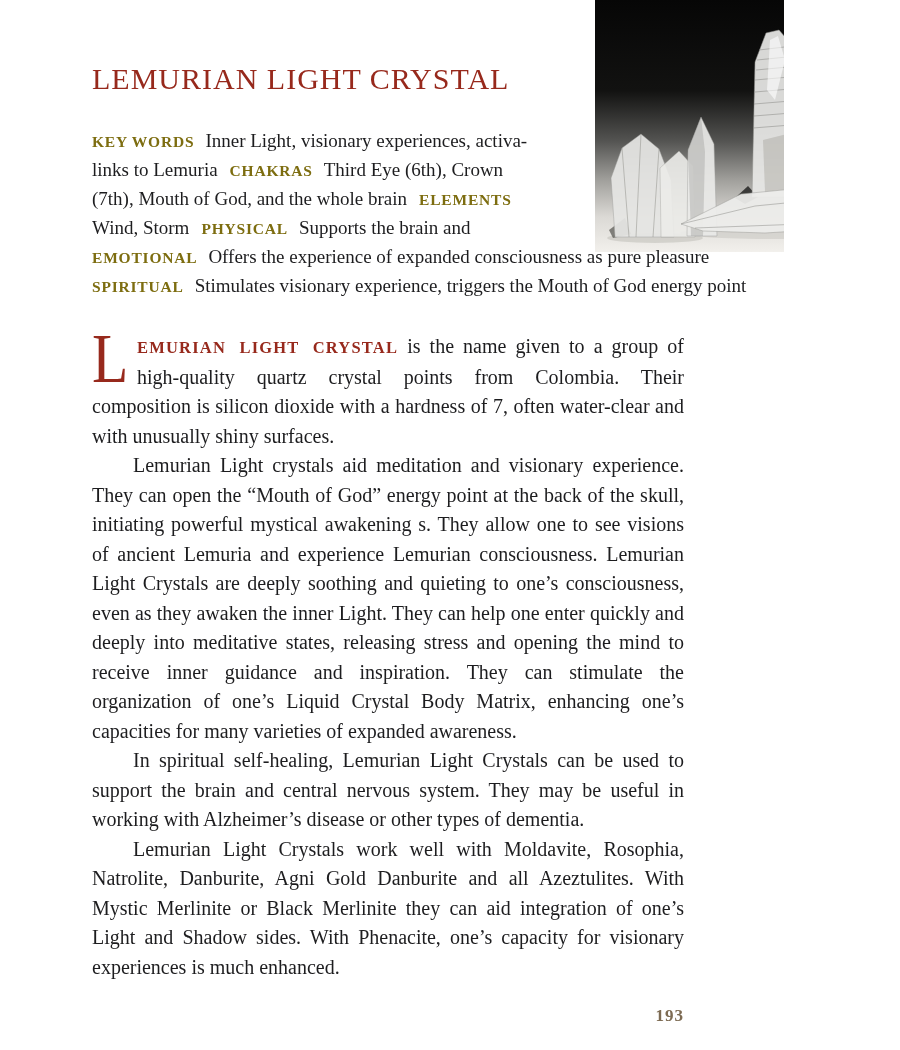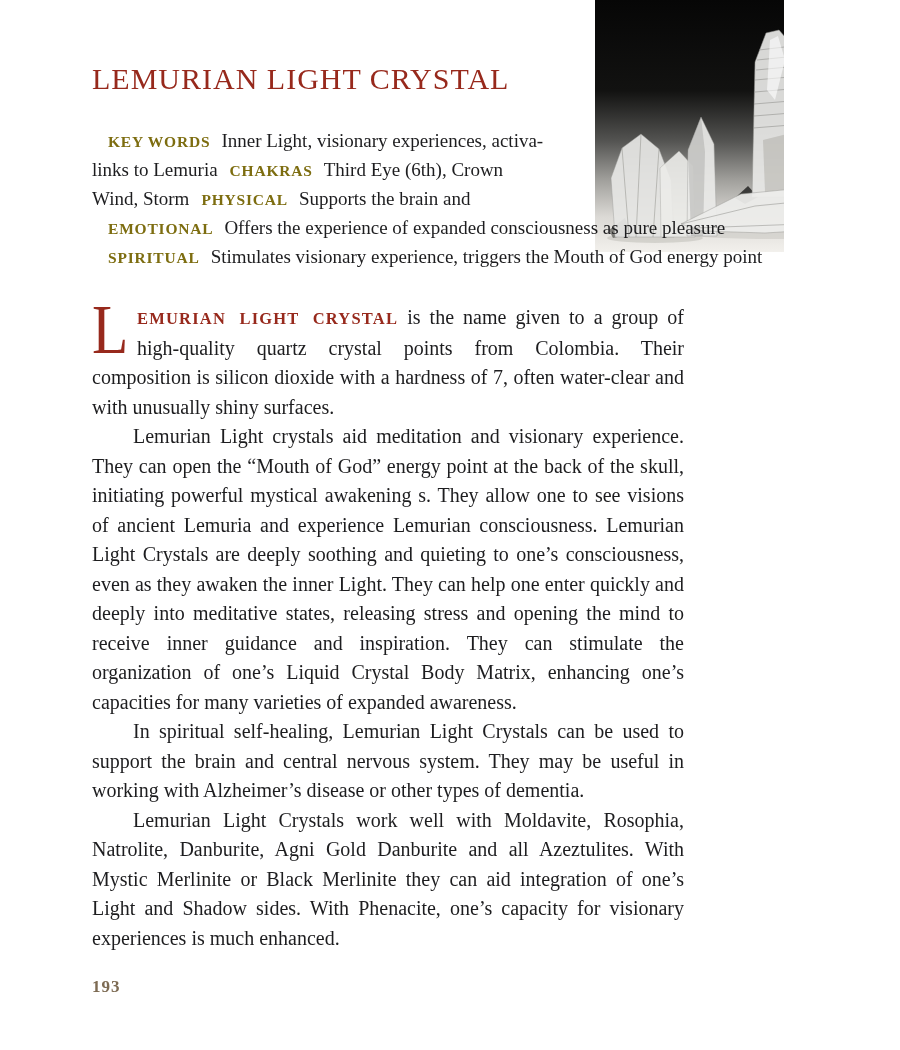--- a/index.html
+++ b/index.html
@@ -16,36 +16,36 @@
     font-size:30px; line-height:34px; letter-spacing:1px;
     color:var(--title-red, #97291c);
   }
   .kw { margin-top:31px; font-size:19px; line-height:28px; }
   .kw-line { white-space:nowrap; }
   .kw-label {
     font-weight:bold; font-size:15.5px; letter-spacing:0.8px;
     color:var(--label-olive, #7d6d10);
     margin:0 11px 0 12px;
   }
-  .kw-label:first-child { margin-left:16px; }
+  .kw-label:first-child { margin-left:0; }
   .bodytext { margin-top:31px; font-size:20px; line-height:29.5px; text-align:justify; }
   .bodytext p { margin:0; }
   p.indent { text-indent:41px; }
   .dropcap {
     float:left; width:38px; height:58px; overflow:visible;
     font-size:70px; line-height:70px; margin:-8px 7px 0 0;
     color:var(--title-red, #97291c);
     transform:scaleX(0.85); transform-origin:0 0;
   }
   .leadcaps {
     color:var(--title-red, #97291c); font-weight:bold;
     font-size:16.5px; letter-spacing:1.2px; word-spacing:4px;
   }
   .pagenum {
-    margin-top:24px; text-align:left; font-weight:bold;
+    margin-top:24px; text-align:right; font-weight:bold;
     font-size:17px; letter-spacing:1px;
     color:var(--pagenum-brown, #7d6b53);
   }
 </style>
 </head>
 <body>
 
 <div class="page">
 
   <div class="photo-wrap">
@@ -101,20 +101,23 @@
     <h1 class="title">LEMURIAN LIGHT CRYSTAL</h1>
 
     <div class="kw">
       <div class="kw-line">
         <span class="kw-label">KEY WORDS</span><span>Inner Light, visionary experiences, activa-</span>
       </div>
       <div class="kw-line">
         <span>links to Lemuria</span><span class="kw-label">CHAKRAS</span><span>Third Eye (6th), Crown</span>
       </div>
       <div class="kw-line">
+        <span>(7th), Mouth of God, and the whole brain</span><span class="kw-label">ELEMENTS</span>
+      </div>
+      <div class="kw-line">
         <span>Wind, Storm</span><span class="kw-label">PHYSICAL</span><span>Supports the brain and</span>
       </div>
       <div class="kw-line">
         <span class="kw-label">EMOTIONAL</span><span>Offers the experience of expanded consciousness as pure pleasure</span>
       </div>
       <div class="kw-line">
         <span class="kw-label">SPIRITUAL</span><span>Stimulates visionary experience, triggers the Mouth of God energy point</span>
       </div>
     </div>
 

